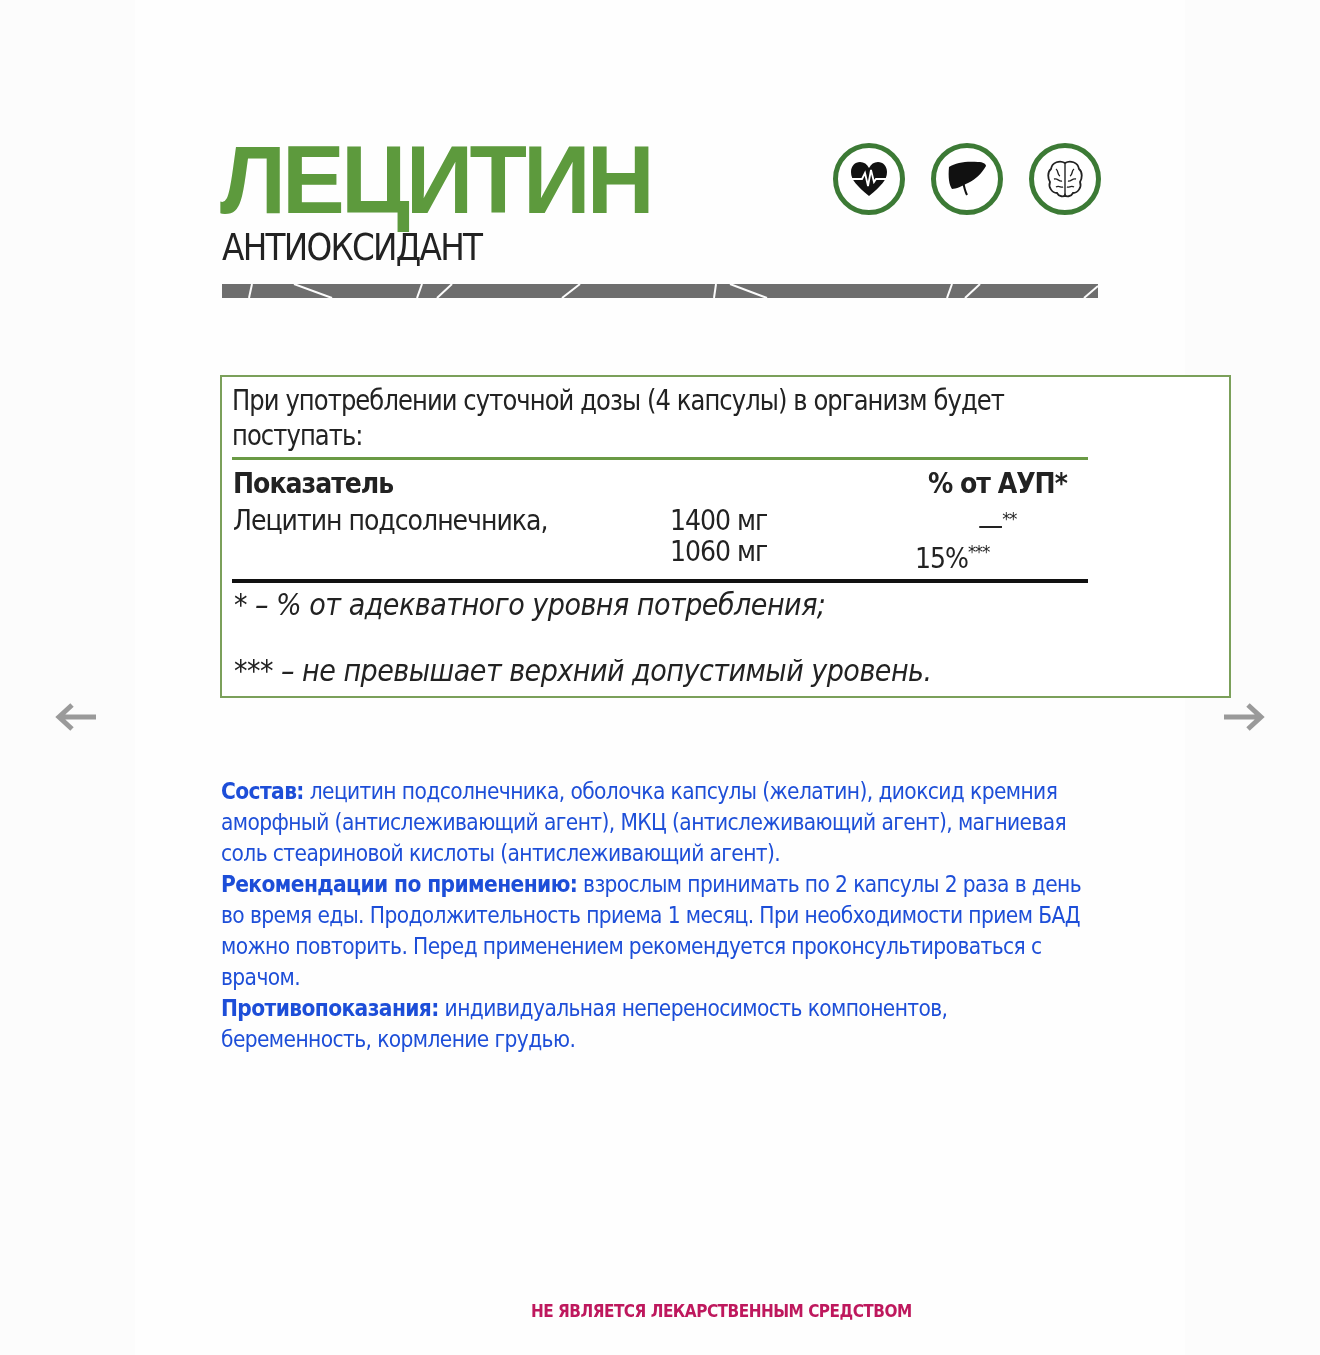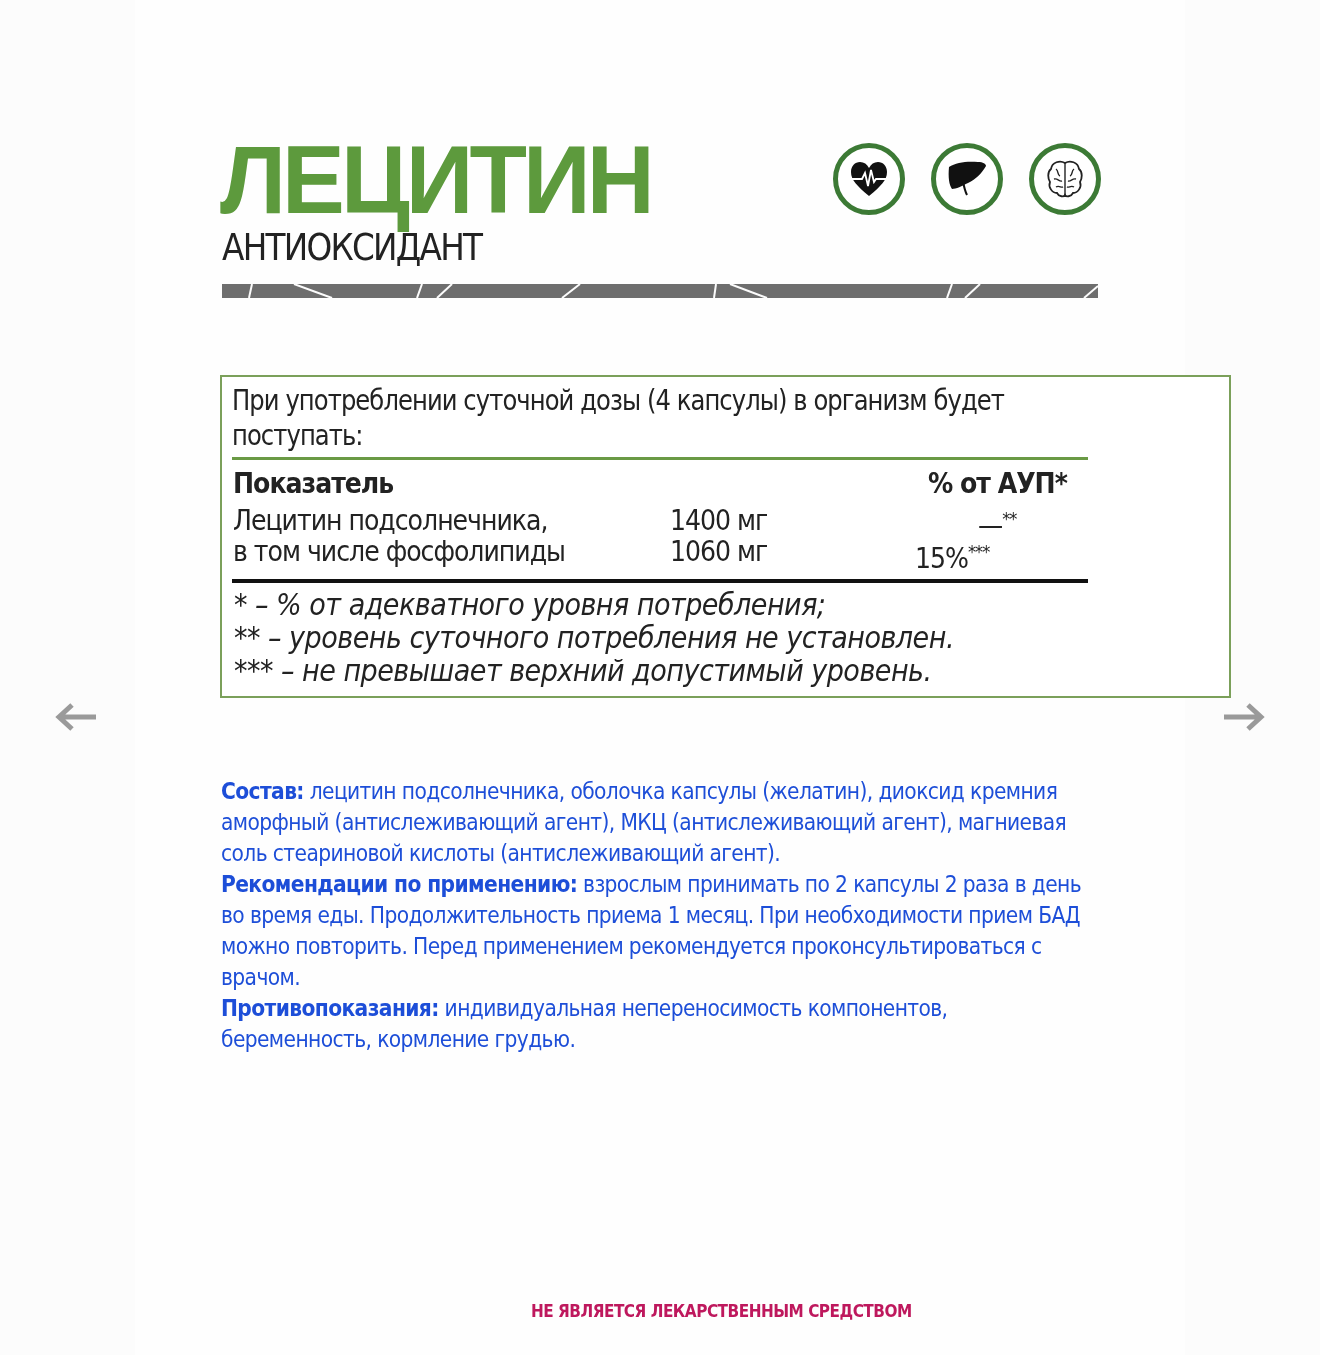--- a/index.html
+++ b/index.html
@@ -127,30 +127,28 @@
 
     <div class="tbl-head" style="left:11px;">Показатель</div>
     <div class="tbl-head" style="left:706px;">% от АУП*</div>
 
     <div class="cell" style="left:11px; top:128px;">Лецитин подсолнечника,</div>
     <div class="cell" style="left:448px; top:128px;">1400 мг</div>
     <div class="cell" style="left:756px; top:126px;">
       <span>—</span><sup style="font-size:18px;">**</sup>
     </div>
 
-    <div class="cell" style="left:11px; top:159px;">в том числе фосфолипиды</div>
     <div class="cell" style="left:448px; top:159px;">1060 мг</div>
     <div class="cell" style="left:693px; top:159px;">
       <span>15%</span><sup style="font-size:18px;">***</sup>
     </div>
 
     <div class="black-rule"></div>
 
     <div class="note" style="top:213px;">* – % от адекватного уровня потребления;</div>
-    <div class="note" style="top:246px;">** – уровень суточного потребления не установлен.</div>
     <div class="note" style="top:279px;">*** – не превышает верхний допустимый уровень.</div>
   </div>
 
   <div class="nav-arrow" style="left:54px;">
     <svg width="44" height="34" viewBox="0 0 44 34">
       <path d="M42 17 H6 M18 5 L5 17 L18 29" fill="none" stroke="#9a9a9a" stroke-width="5"></path>
     </svg>
   </div>
   <div class="nav-arrow" style="left:1222px;">
     <svg width="44" height="34" viewBox="0 0 44 34">

